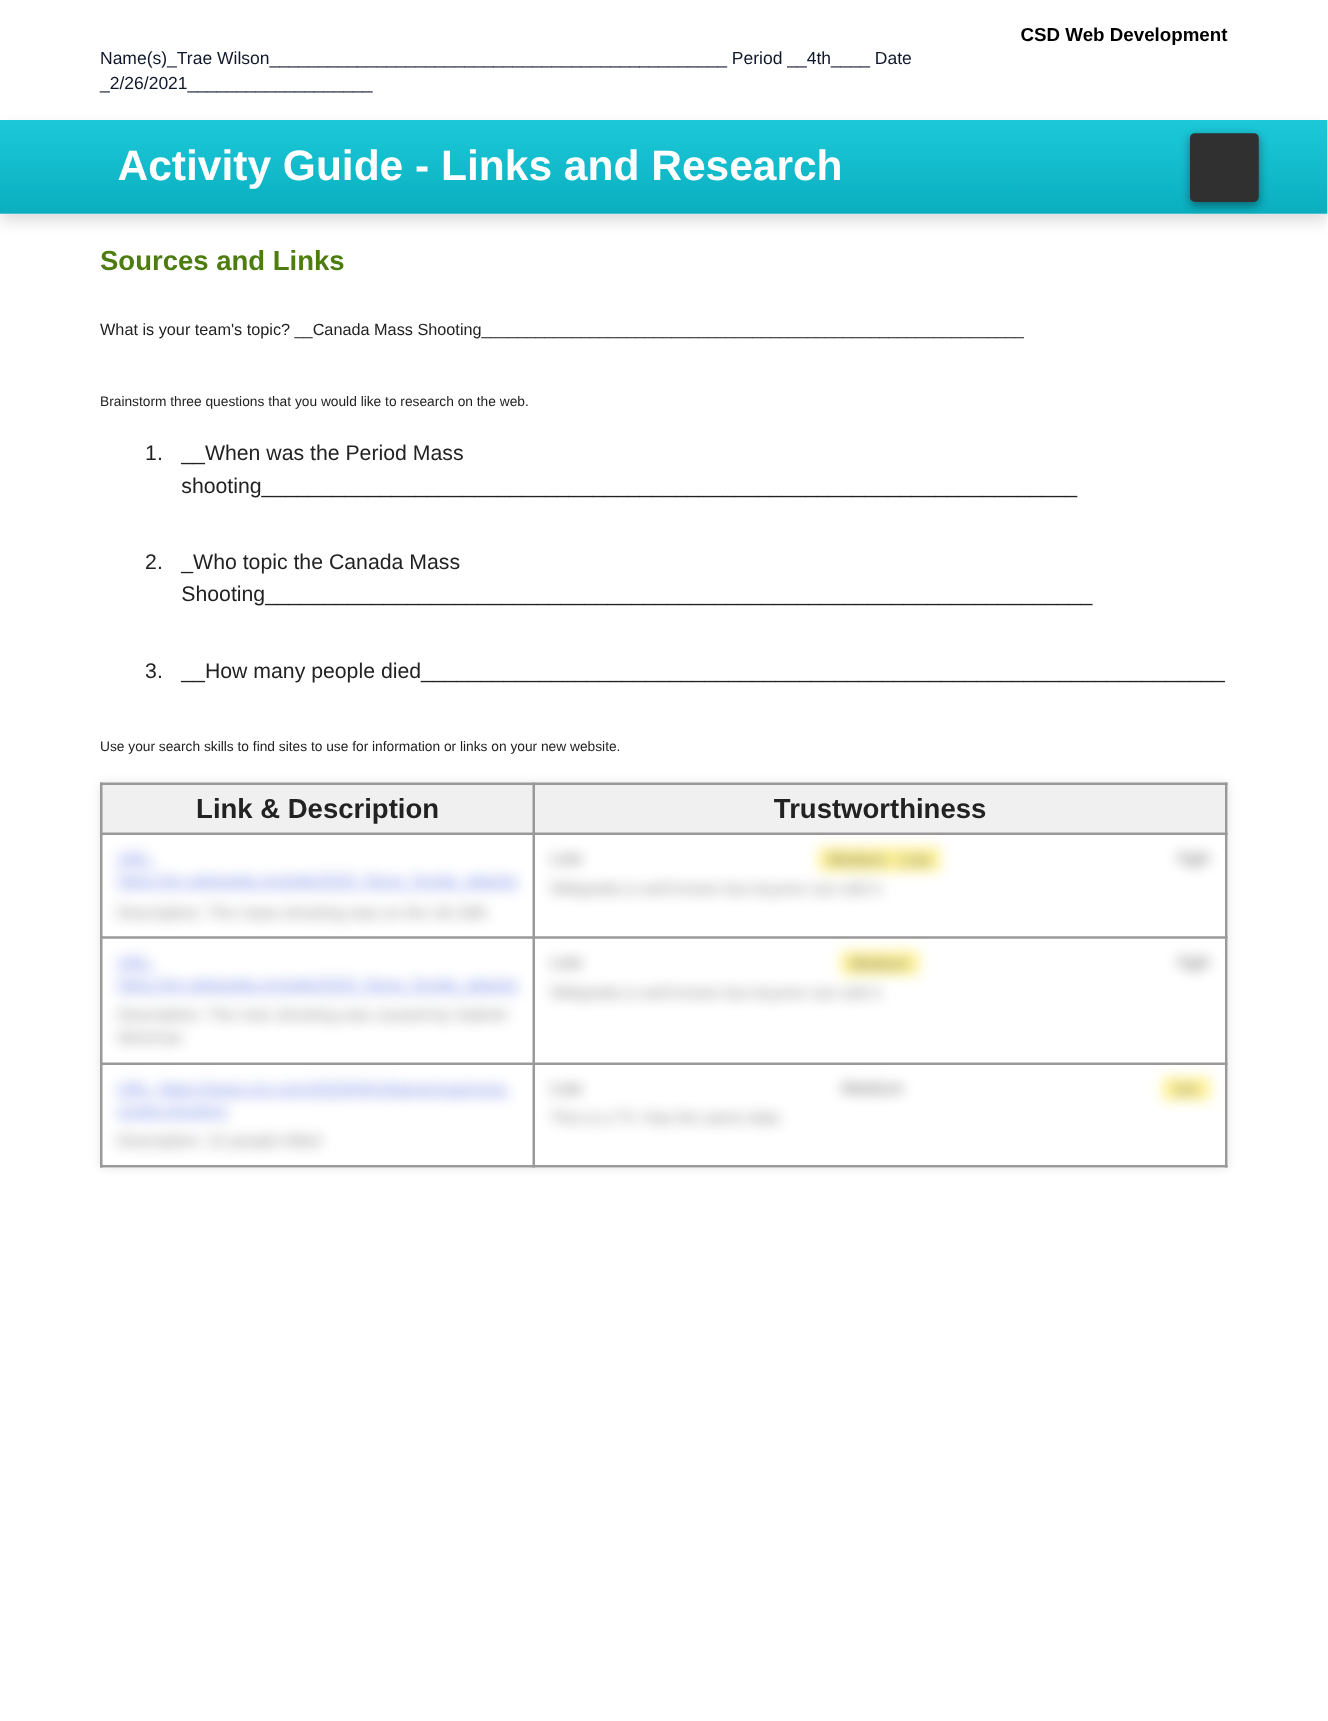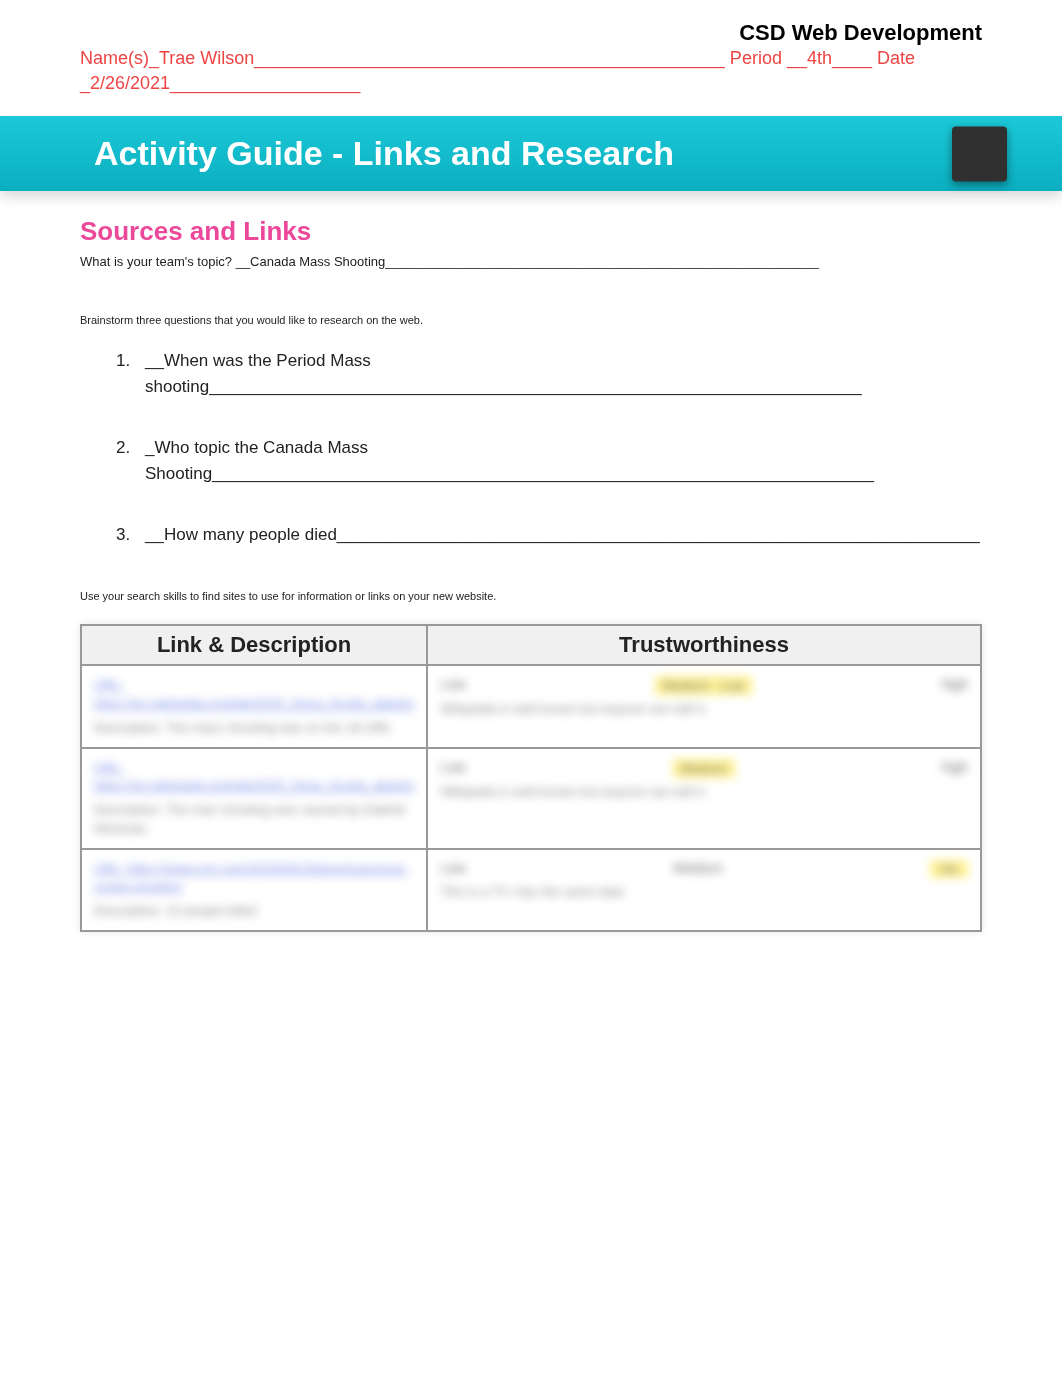--- a/index.html
+++ b/index.html
@@ -11,28 +11,28 @@
       font-family: Arial, Helvetica, sans-serif;
       background: #ffffff;
       width: 1062px;
       position: relative;
     }
     .page {
       padding: 20px 80px 40px 80px;
     }
     .course-title {
       font-weight: bold;
-      font-size: 22px;
+      font-size: 15px;
       color: #000;
       text-align: right;
       width: 100%;
     }
     .meta-line {
-      font-size: 18px;
-      color: #ef4444;
+      font-size: 14px;
+      color: #0f172a;
       line-height: 1.4;
     }
     .banner-wrap {
       position: relative;
       width: 100%;
       margin: 20px 0 25px 0;
     }
     .banner {
       background: linear-gradient(to bottom, #1cc9d8 0%, #0aaebf 100%);
       padding: 18px 0 18px 0;
@@ -52,24 +52,24 @@
       right: 55px;
       top: 50%;
       transform: translateY(-50%);
       width: 55px;
       height: 55px;
       background: #303030;
       border-radius: 4px;
       box-shadow: 0 3px 8px rgba(0,0,0,0.4);
     }
     .section-title {
-      color: #ec4899;
-      font-size: 26px;
-      font-weight: bold;
-      margin-bottom: 5px;
+      color: #4d7c0f;
+      font-size: 22px;
+      font-weight: bold;
+      margin-bottom: 32px;
     }
     .body-text {
       font-size: 11px;
       color: #222;
       line-height: 1.5;
       margin-bottom: 20px;
     }
     .topic-line {
       font-size: 13px;
       color: #222;

